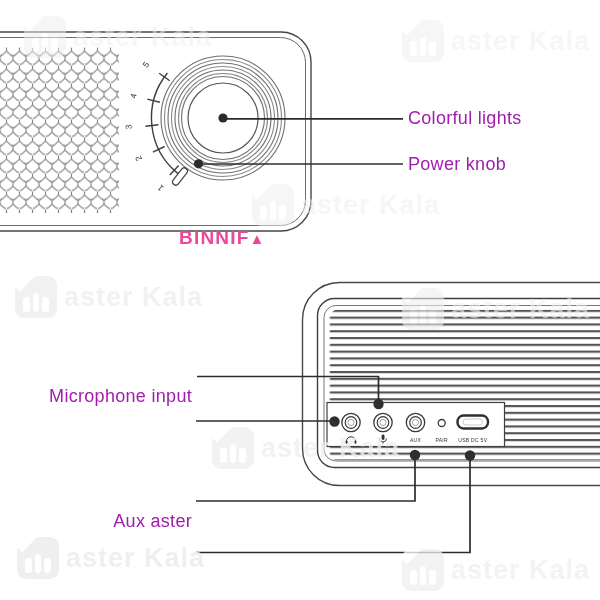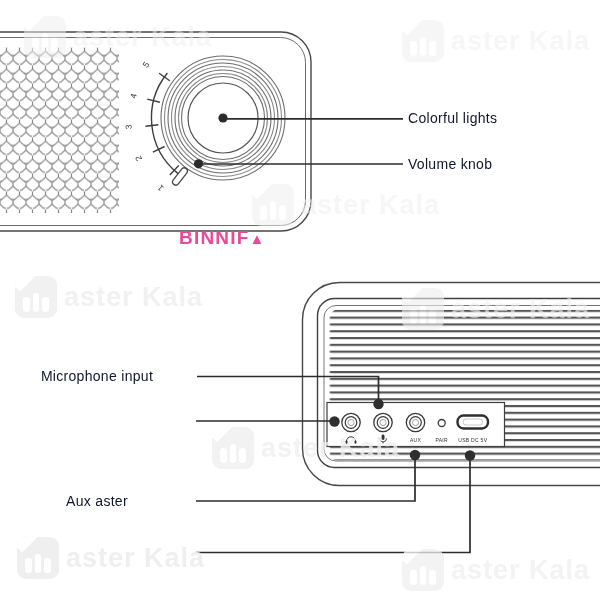--- a/index.html
+++ b/index.html
@@ -3,24 +3,24 @@
 <meta charset="utf-8">
 <style>
   html,body{margin:0;padding:0;background:#fff;}
   #stage{
     position:relative;width:600px;height:600px;background:#ffffff;overflow:hidden;
     font-family:"Liberation Sans", sans-serif;
   }
   #art{position:absolute;left:0;top:0;z-index:2;}
   
   .lbl{
-    position:absolute;z-index:4;font-size:14px;line-height:19px;letter-spacing:.3px;
-    color:#0f172a;white-space:nowrap;
+    position:absolute;z-index:4;font-size:18px;line-height:19px;letter-spacing:.3px;
+    color:#a21caf;white-space:nowrap;
   }
-  .lbl.right{left:2px;width:190px;text-align:center;}
+  .lbl.right{left:2px;width:190px;text-align:right;margin-top:20px;}
   
   .brand{
     position:absolute;z-index:4;left:179px;top:187px;font-size:19px;line-height:21px;
     font-weight:bold;letter-spacing:1.2px;color:#ec4899;white-space:nowrap;margin-top:40px;
   }
   .brand .tri{font-size:15px;letter-spacing:0;}
   
   .wm{position:absolute;display:flex;align-items:center;gap:7px;z-index:3;pointer-events:none;}
   .wm-logo{width:42px;height:42px;border-radius:9px;background:#efefef;position:relative;overflow:hidden;flex:0 0 auto;}
   .wm-logo i{position:absolute;bottom:6px;width:6.5px;background:#fff;border-radius:3px;}
@@ -145,21 +145,21 @@
       <circle cx="378.5" cy="404" r="5.2" fill="#2f2f2f"></circle>
       <circle cx="334.5" cy="421.5" r="5.2" fill="#2f2f2f"></circle>
       <circle cx="415" cy="455" r="5.2" fill="#2f2f2f"></circle>
       <circle cx="470" cy="455.5" r="5.2" fill="#2f2f2f"></circle>
     </g>
   </svg>
 
   <div class="brand"><span>BINNIF</span><span class="tri">▲</span></div>
 
   <div class="lbl" style="left:408px;top:109px;">Colorful lights</div>
-  <div class="lbl" style="left:408px;top:154.5px;">Volume knob</div>
+  <div class="lbl" style="left:408px;top:154.5px;">Power knob</div>
   <div class="lbl right" style="top:367px;">Microphone input</div>
   <div class="lbl right" style="top:491.5px;">Aux aster</div>
 
   <div class="wm" style="left:24px;top:16px;opacity:.5;">
     <span class="wm-logo">
         <i class="b1"></i>
         <i class="b2"></i>
         <i class="b3"></i>
       </span>
     <span class="wm-text">aster Kala</span>

